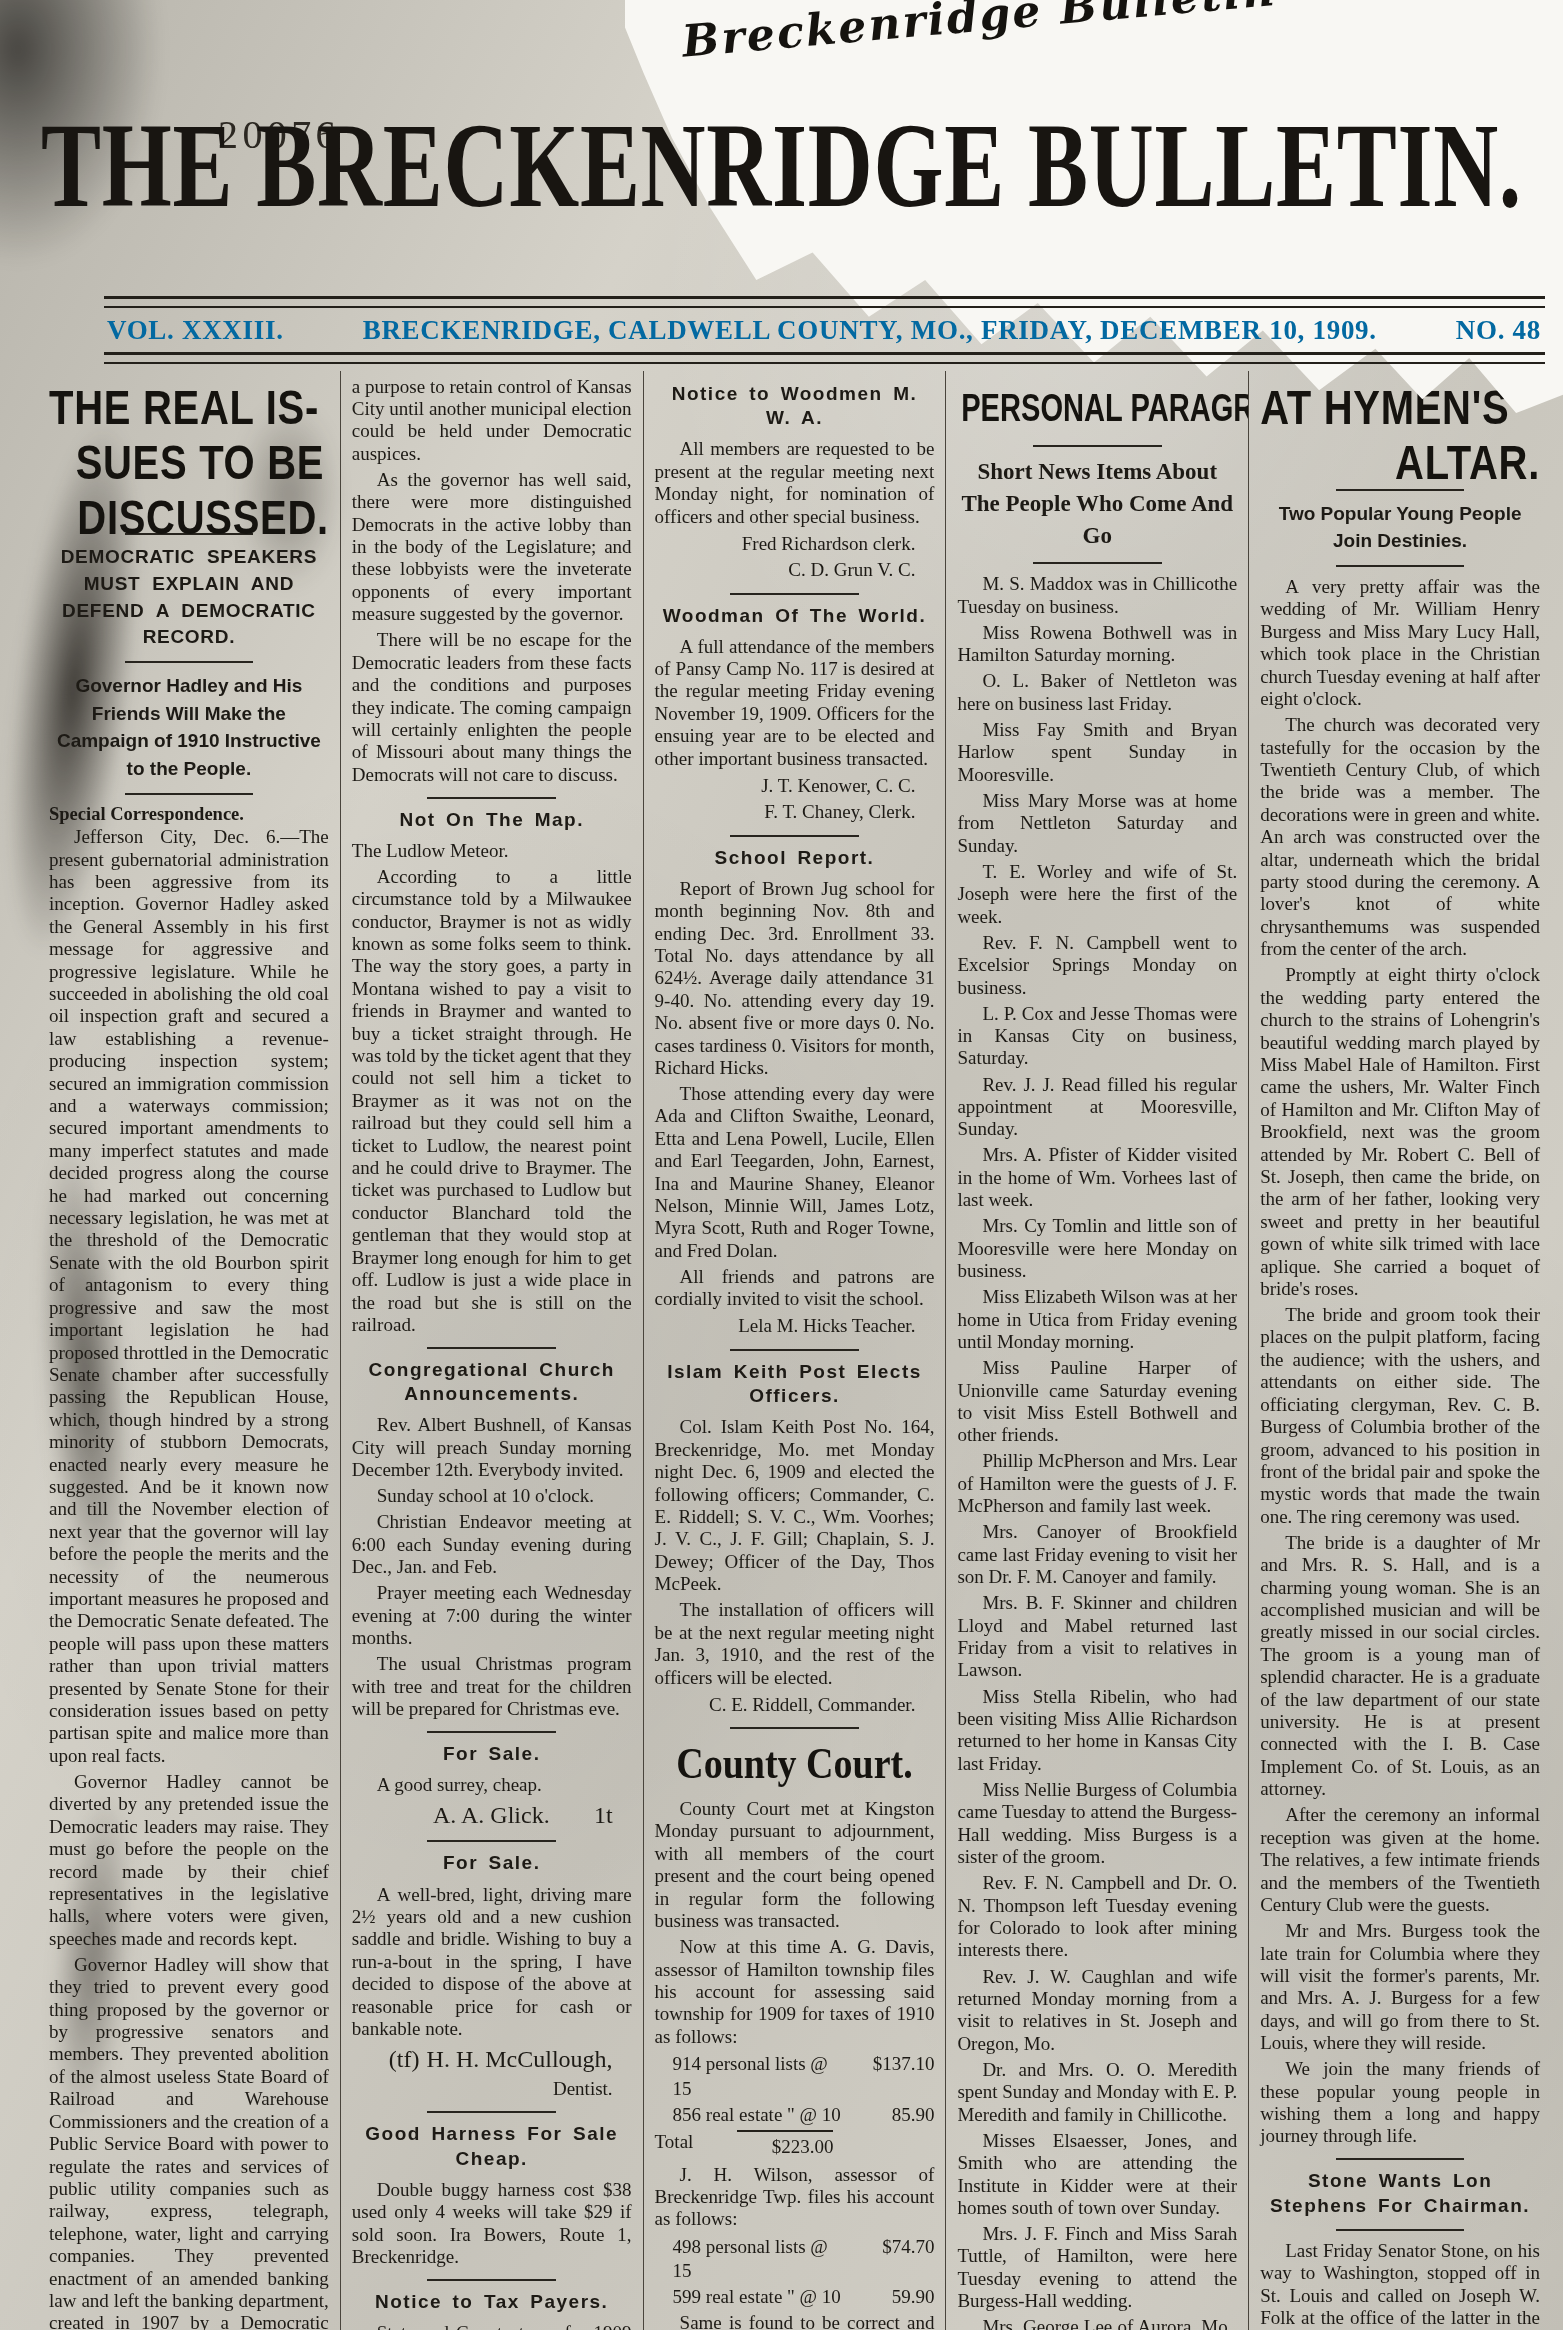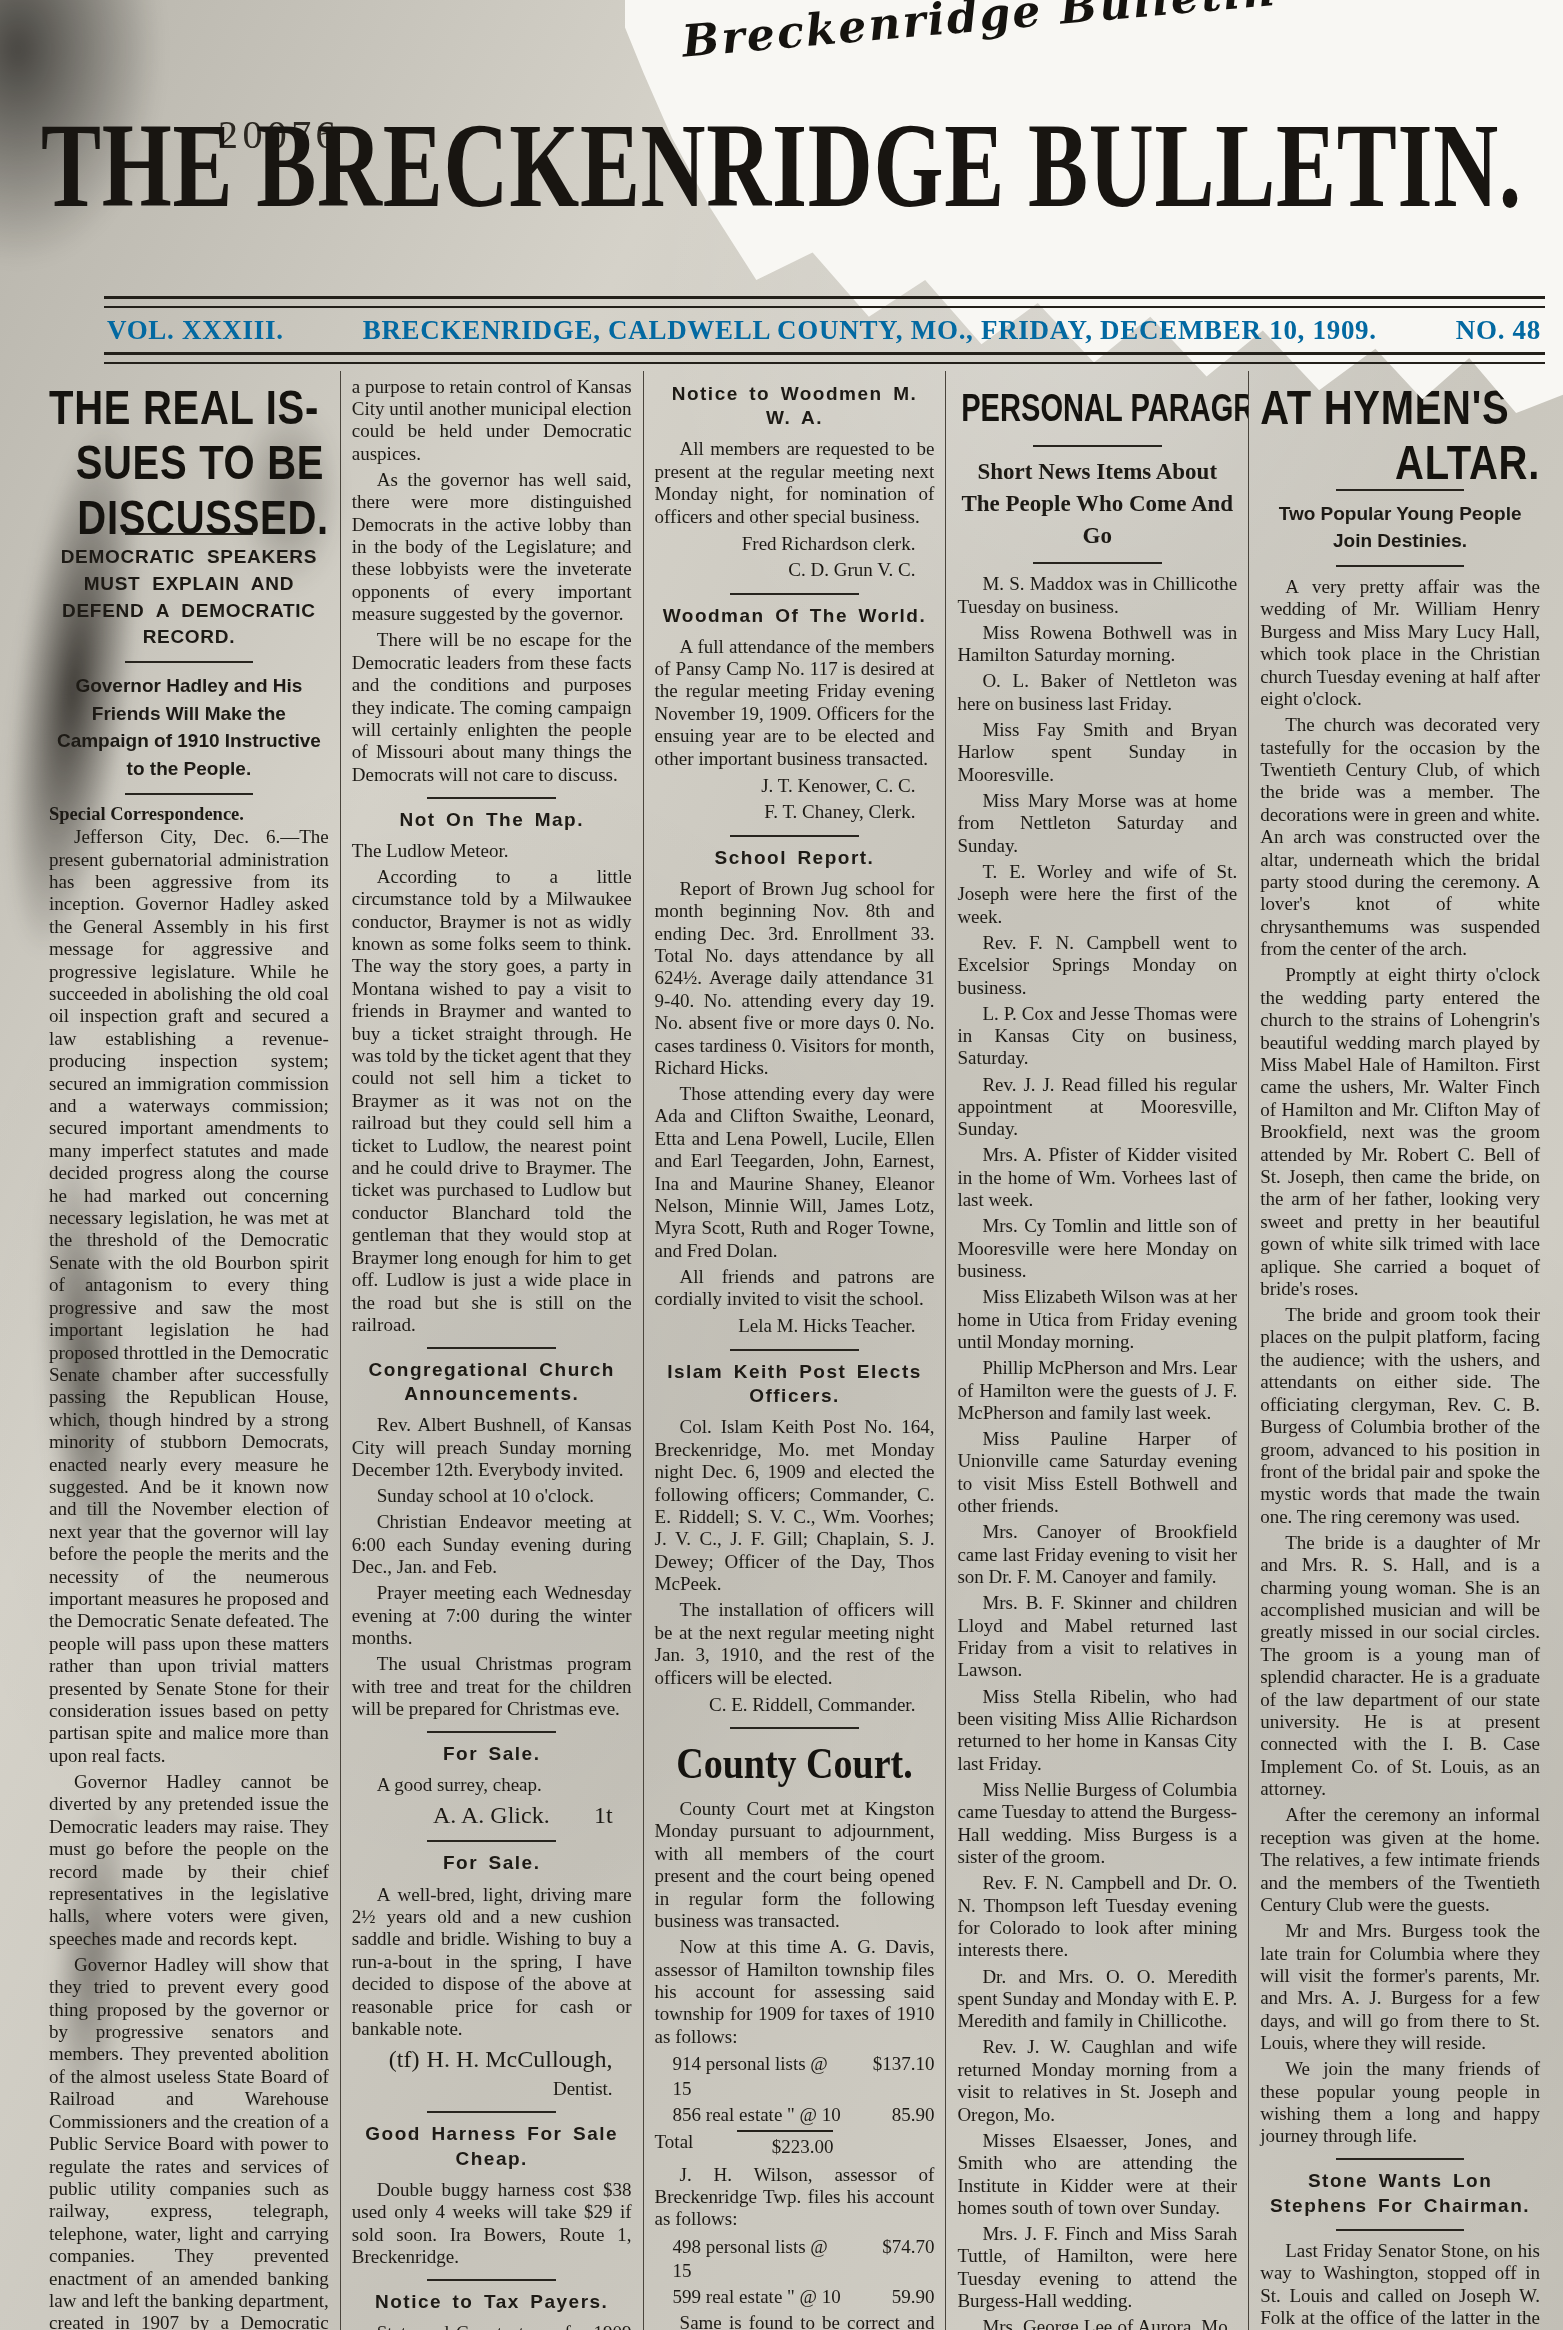--- a/index.html
+++ b/index.html
@@ -226,29 +226,29 @@
       <p class="para">O. L. Baker of Nettleton was here on business last Friday.</p>
       <p class="para">Miss Fay Smith and Bryan Harlow spent Sunday in Mooresville.</p>
       <p class="para">Miss Mary Morse was at home from Nettleton Saturday and Sunday.</p>
       <p class="para">T. E. Worley and wife of St. Joseph were here the first of the week.</p>
       <p class="para">Rev. F. N. Campbell went to Excelsior Springs Monday on business.</p>
       <p class="para">L. P. Cox and Jesse Thomas were in Kansas City on business, Saturday.</p>
       <p class="para">Rev. J. J. Read filled his regular appointment at Mooresville, Sunday.</p>
       <p class="para">Mrs. A. Pfister of Kidder visited in the home of Wm. Vorhees last of last week.</p>
       <p class="para">Mrs. Cy Tomlin and little son of Mooresville were here Monday on business.</p>
       <p class="para">Miss Elizabeth Wilson was at her home in Utica from Friday evening until Monday morning.</p>
+      <p class="para">Miss Pauline Harper of Unionville came Saturday evening to visit Miss Estell Bothwell and other friends.</p>
       <p class="para">Phillip McPherson and Mrs. Lear of Hamilton were the guests of J. F. McPherson and family last week.</p>
-      <p class="para">Miss Pauline Harper of Unionville came Saturday evening to visit Miss Estell Bothwell and other friends.</p>
       <p class="para">Mrs. Canoyer of Brookfield came last Friday evening to visit her son Dr. F. M. Canoyer and family.</p>
       <p class="para">Mrs. B. F. Skinner and children Lloyd and Mabel returned last Friday from a visit to relatives in Lawson.</p>
       <p class="para">Miss Stella Ribelin, who had been visiting Miss Allie Richardson returned to her home in Kansas City last Friday.</p>
       <p class="para">Miss Nellie Burgess of Columbia came Tuesday to attend the Burgess-Hall wedding. Miss Burgess is a sister of the groom.</p>
       <p class="para">Rev. F. N. Campbell and Dr. O. N. Thompson left Tuesday evening for Colorado to look after mining interests there.</p>
+      <p class="para">Rev. J. W. Caughlan and wife returned Monday morning from a visit to relatives in St. Joseph and Oregon, Mo.</p>
       <p class="para">Dr. and Mrs. O. O. Meredith spent Sunday and Monday with E. P. Meredith and family in Chillicothe.</p>
-      <p class="para">Rev. J. W. Caughlan and wife returned Monday morning from a visit to relatives in St. Joseph and Oregon, Mo.</p>
       <p class="para">Misses Elsaesser, Jones, and Smith who are attending the Institute in Kidder were at their homes south of town over Sunday.</p>
       <p class="para">Mrs. J. F. Finch and Miss Sarah Tuttle, of Hamilton, were here Tuesday evening to attend the Burgess-Hall wedding.</p>
       <p class="para">Mrs. George Lee of Aurora, Mo., came in from Illinois, Tuesday evening, where she had been visiting relatives, to visit her sister Mrs. Oscar W. Ward.</p>
     </section>
   <section class="col">
       <div class="display v-stair">
         <div class="dl al-left">AT HYMEN'S</div>
         <div class="dl al-right">ALTAR.</div>
       </div>
       <div class="rule"></div>

